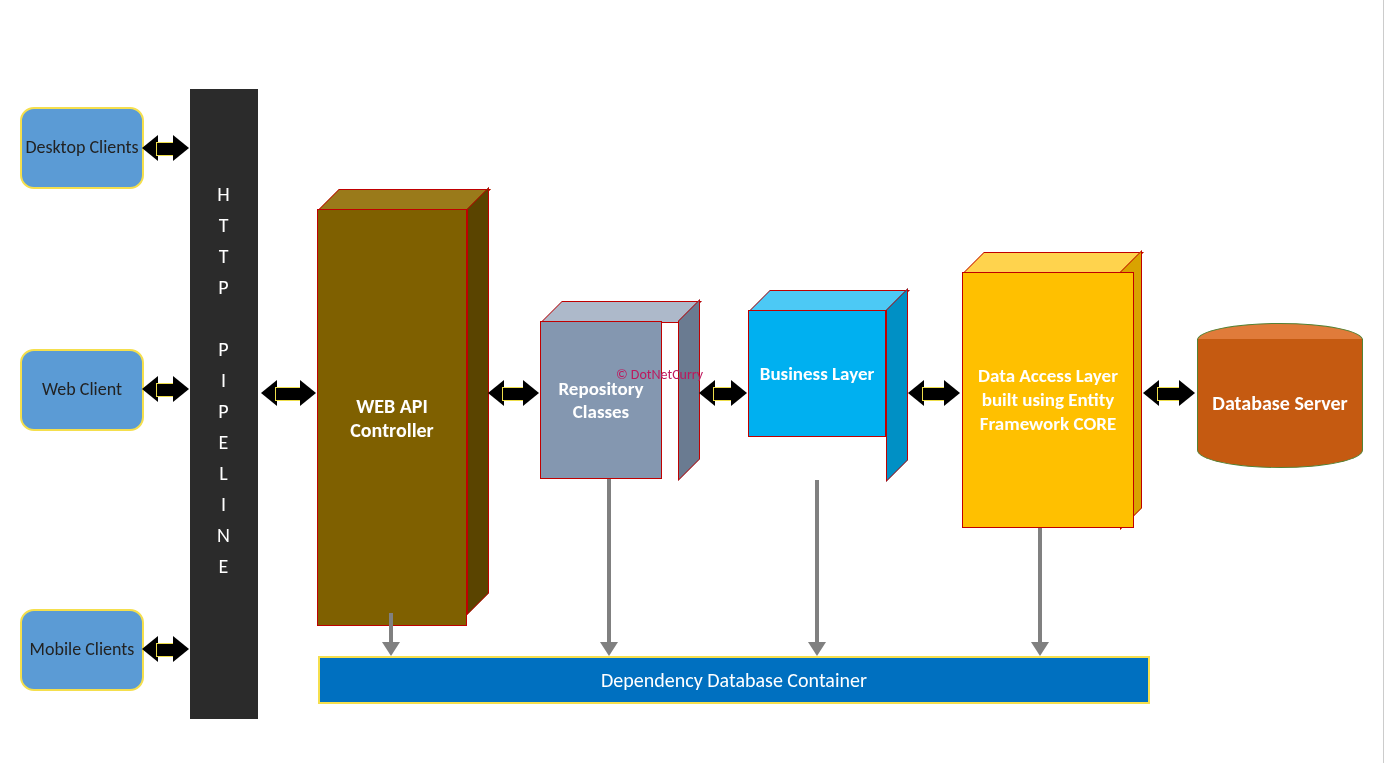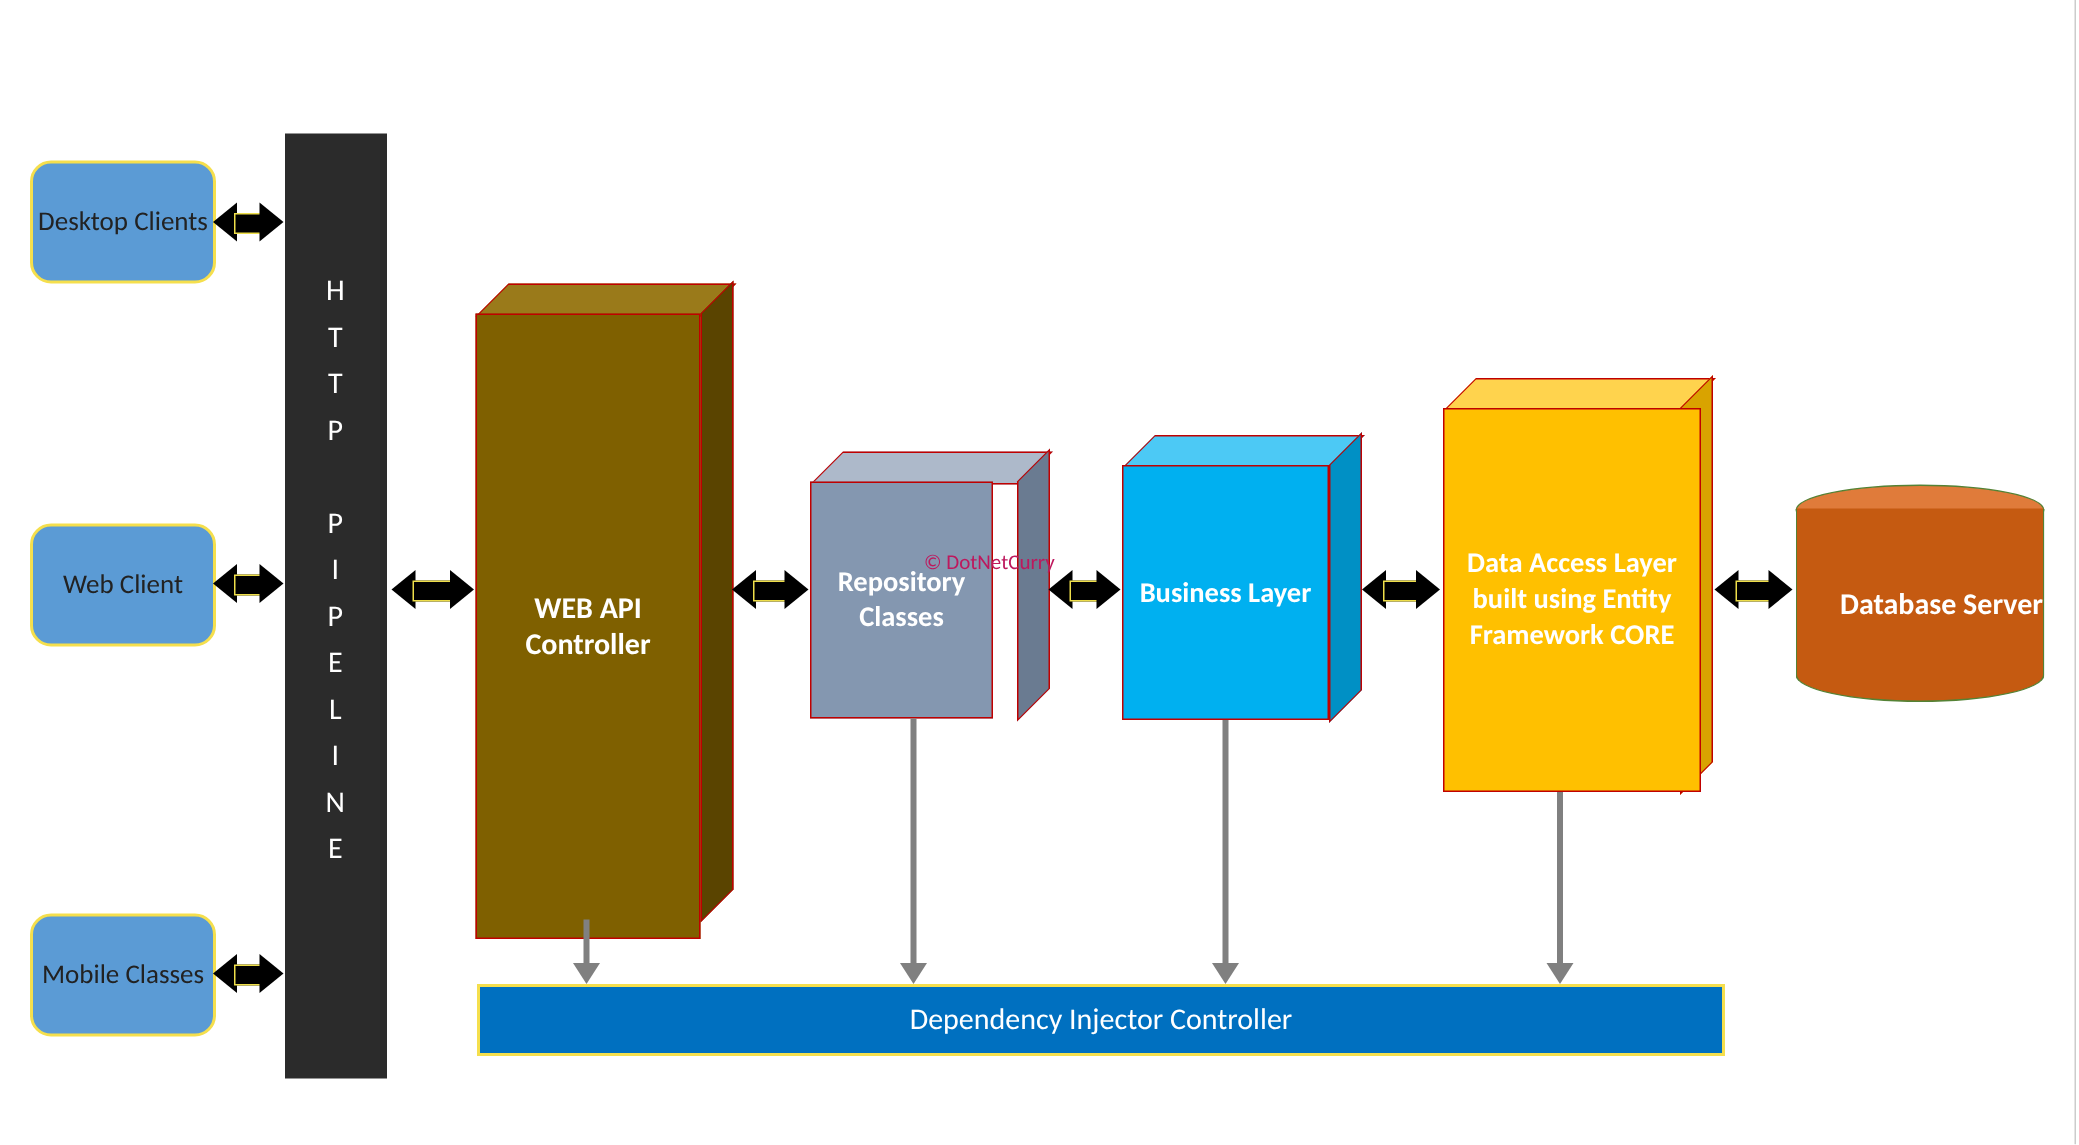--- a/index.html
+++ b/index.html
@@ -53,21 +53,21 @@
   .dal .front{background:#ffc000;color:#fff;border:1px solid #c00000;}
   .dal .top  {background:#ffd34d;border:1px solid #c00000;}
   .dal .side {background:#d9a300;border:1px solid #c00000;}
 
   
   .db{position:absolute;}
   .db .body{
     position:absolute;left:0;top:16px;
     background:#c55a11;border:1px solid #548235;border-top:none;
     border-bottom-left-radius:50% 18px;border-bottom-right-radius:50% 18px;
-    display:flex;align-items:center;justify-content:flex-end;text-align:center;
+    display:flex;align-items:center;justify-content:center;text-align:center;
     color:#fff;font-weight:bold;font-size:20px;
   }
   .db .top{
     position:absolute;left:0;top:0;height:32px;
     background:#e07b3a;border:1px solid #548235;border-radius:50%;
   }
 
   
   .biarrow{position:absolute;height:26px;}
   .biarrow .bar{position:absolute;top:7px;height:12px;left:14px;right:14px;background:#000;border:1px solid #eede4a;}
@@ -102,21 +102,21 @@
 
   <div class="right-edge"></div>
 
   <div class="client" style="left:20px;top:107px;">
     <span>Desktop Clients</span>
   </div>
   <div class="client" style="left:20px;top:349px;">
     <span>Web Client</span>
   </div>
   <div class="client" style="left:20px;top:609px;">
-    <span>Mobile Classes</span>
+    <span>Mobile Clients</span>
   </div>
 
   <div class="biarrow" style="left:142px;top:135px;width:47px;">
       <div class="bar"></div>
     </div>
   <div class="biarrow" style="left:142px;top:376px;width:47px;">
       <div class="bar"></div>
     </div>
   <div class="biarrow" style="left:142px;top:636px;width:47px;">
       <div class="bar"></div>
@@ -162,21 +162,21 @@
     </div>
   </div>
 
   <div class="biarrow" style="left:699px;top:380px;width:48px;">
       <div class="bar"></div>
     </div>
 
   <div class="cube biz" style="left:748px;top:290px;">
     <div class="top" style="width:138px;"></div>
     <div class="side" style="left:138px;height:170px;"></div>
-    <div class="front" style="width:138px;height:170px;font-size:19px;">
+    <div class="front" style="width:138px;height:127px;font-size:19px;">
       <span>Business Layer</span>
     </div>
   </div>
 
   <div class="biarrow" style="left:908px;top:380px;width:52px;">
       <div class="bar"></div>
     </div>
 
   <div class="cube dal" style="left:962px;top:252px;">
     <div class="top" style="width:158px;"></div>
@@ -196,18 +196,18 @@
       <span>Database Server</span>
     </div>
   </div>
 
   <div class="downarrow" style="left:389px;top:613px;height:29px;"></div>
   <div class="downarrow" style="left:607px;top:479px;height:163px;"></div>
   <div class="downarrow" style="left:815px;top:480px;height:162px;"></div>
   <div class="downarrow" style="left:1038px;top:528px;height:114px;"></div>
 
   <div class="di" style="left:318px;top:656px;width:828px;height:44px;">
-    <span>Dependency Injector Controller</span>
+    <span>Dependency Database Container</span>
   </div>
 
   <div class="watermark" style="left:616px;top:366px;">© DotNetCurry</div>
 
 </div>
 
 </body></html>

